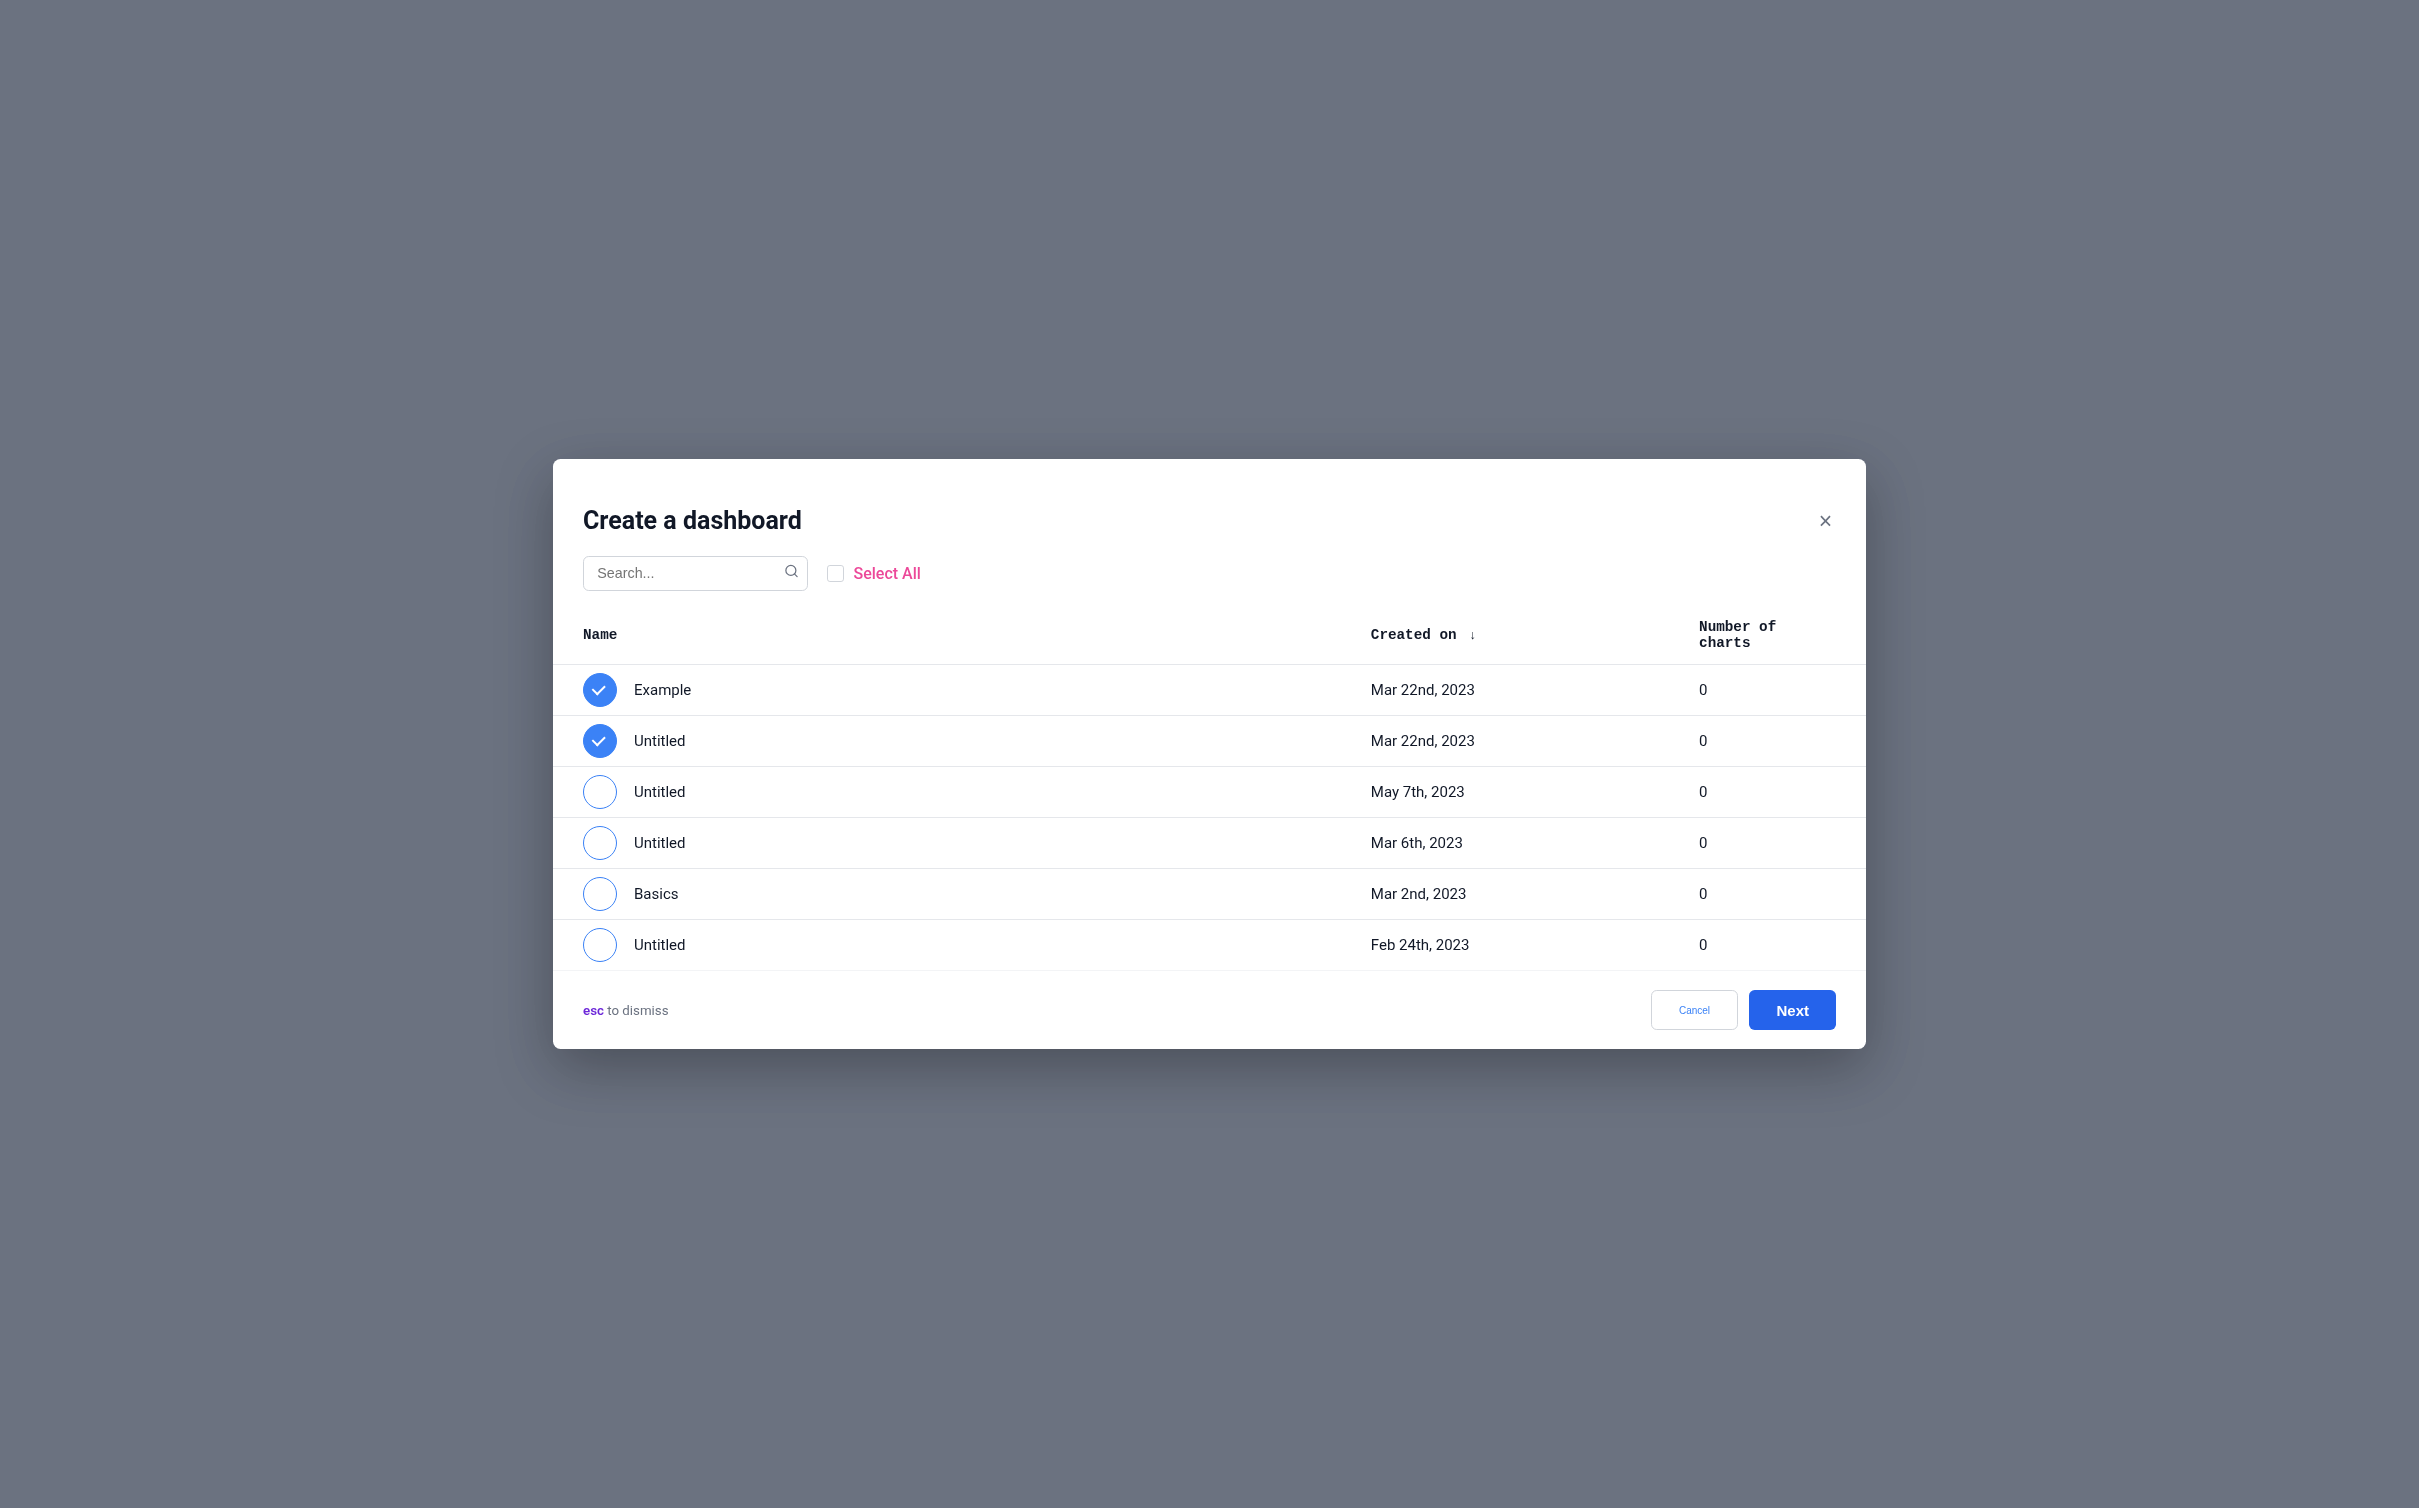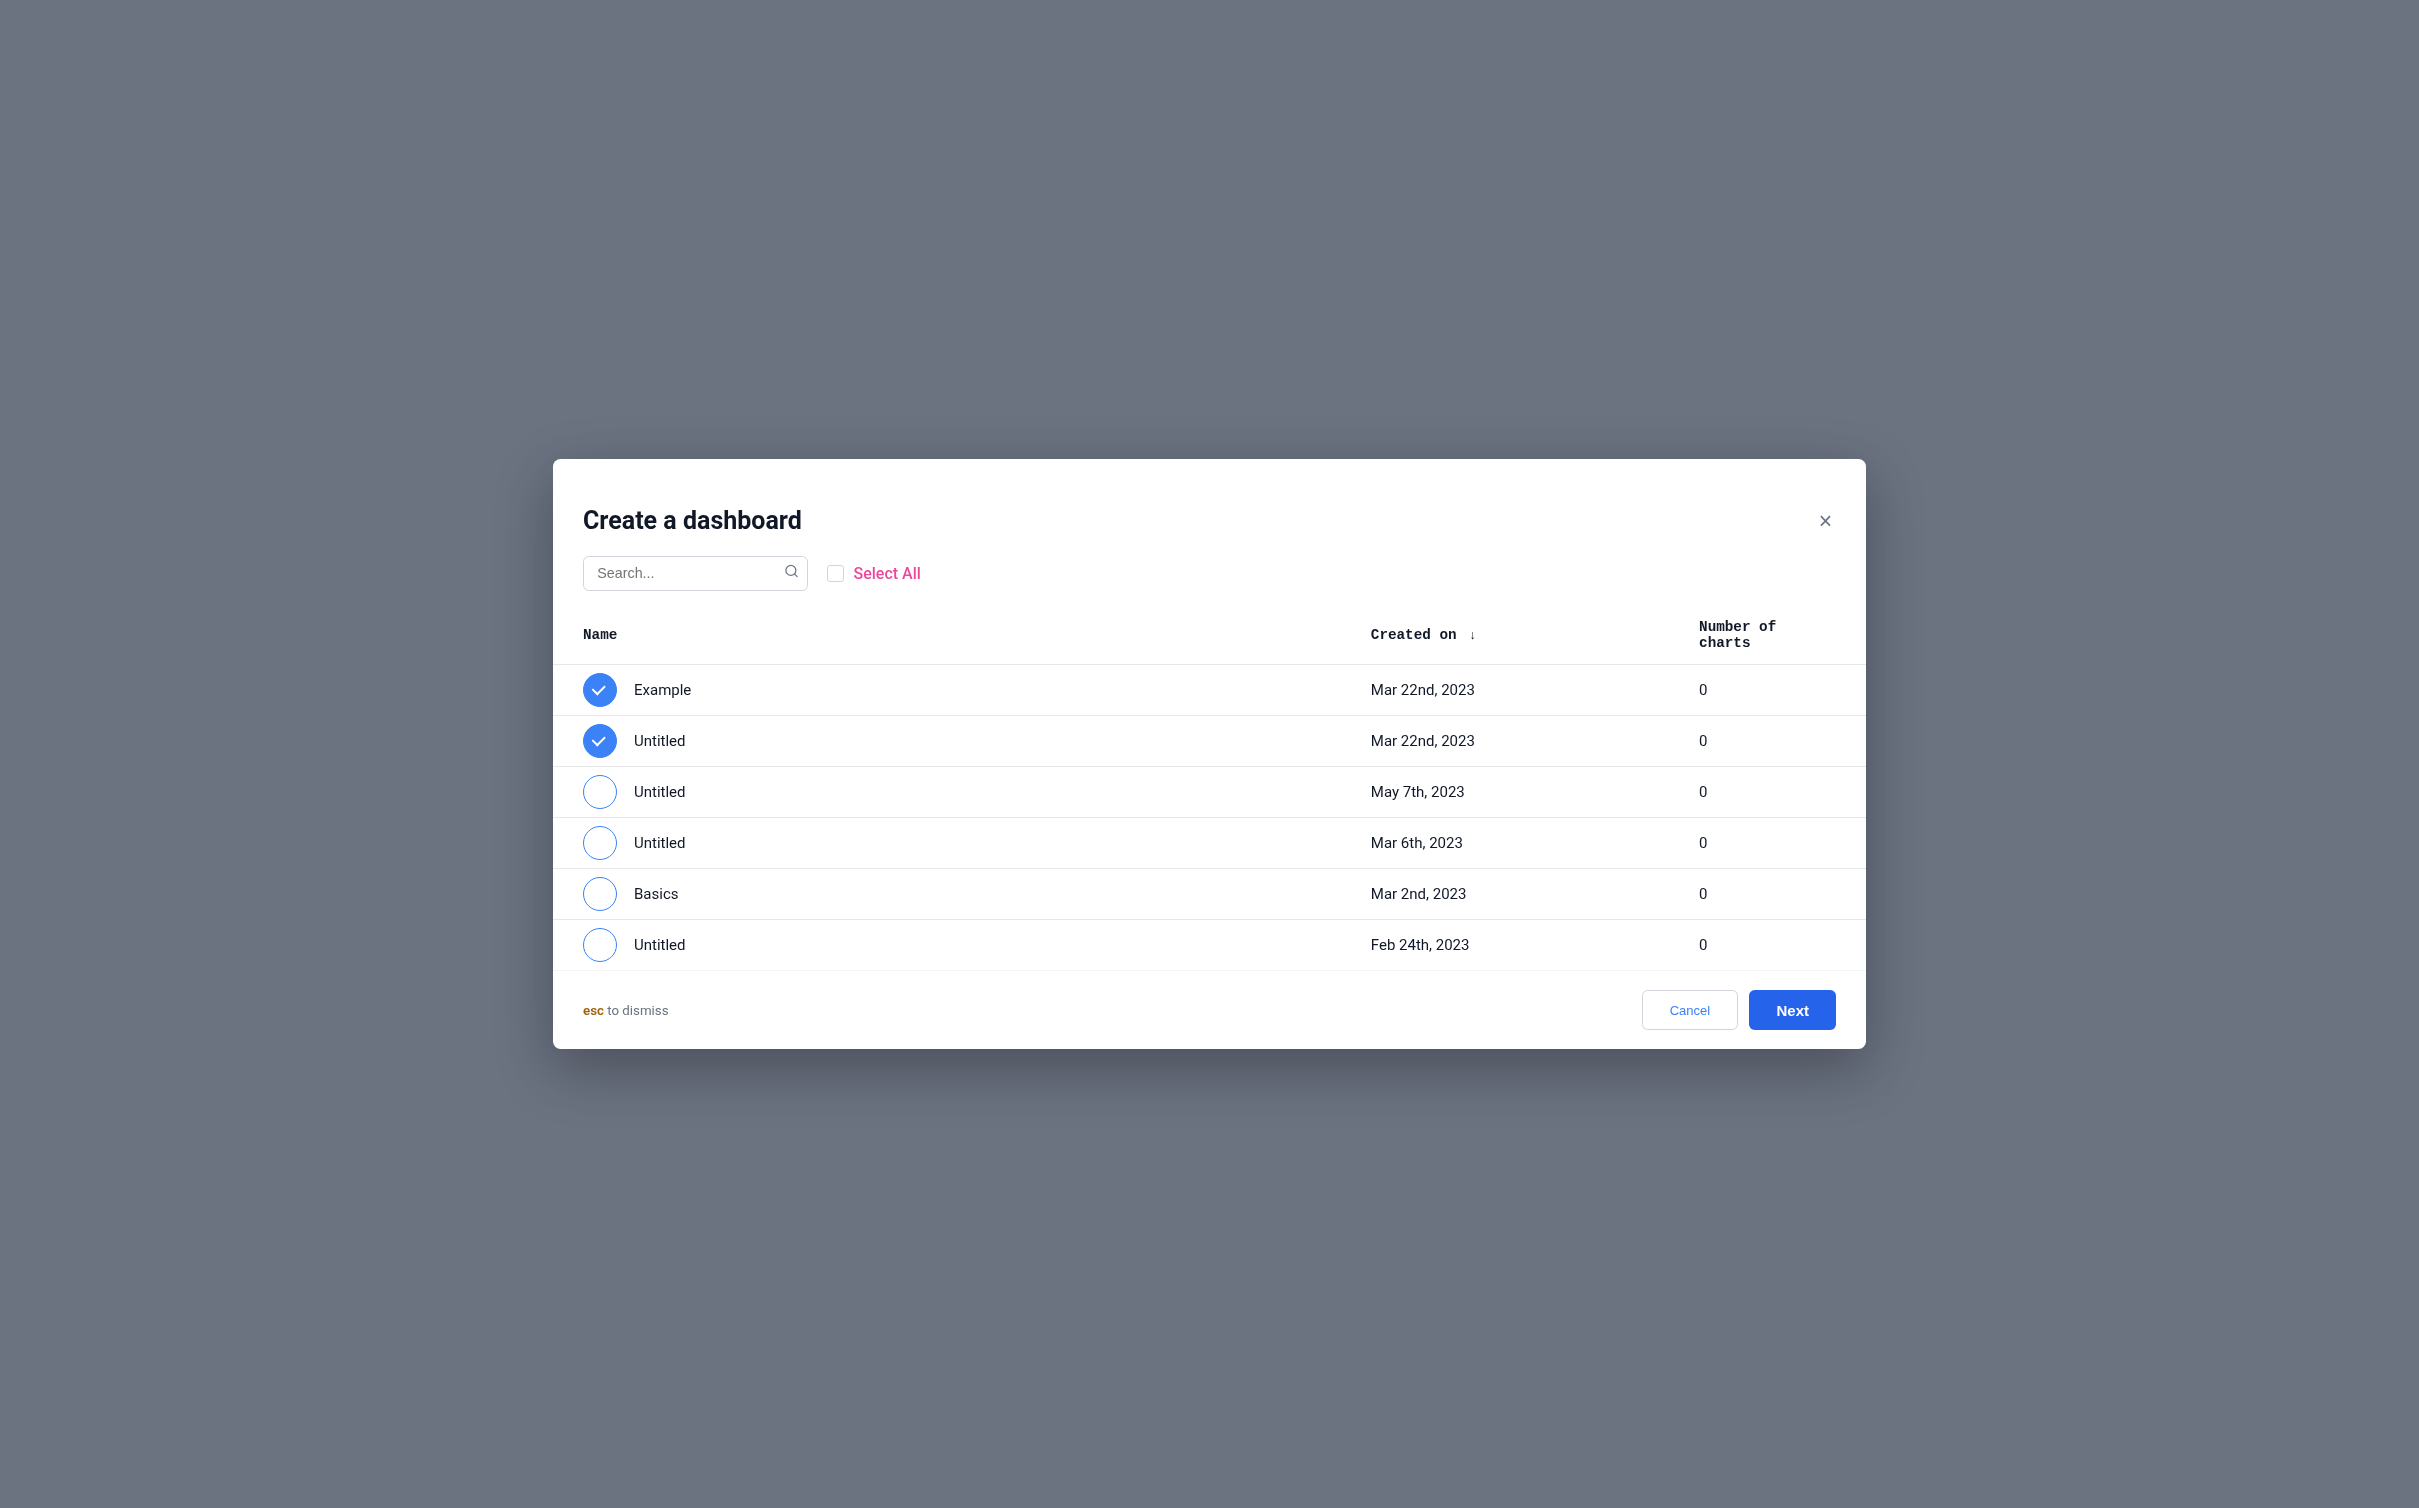--- a/index.html
+++ b/index.html
@@ -239,34 +239,34 @@
       border-top: 1px solid #f3f4f6;
     }
 
     .esc-hint {
       font-size: 13.3px;
       color: #6b7280;
     }
 
     .esc-hint kbd {
       font-weight: 600;
-      color: #a16207;
+      color: #6d28d9;
       background: none;
       border: none;
       font-family: inherit;
     }
 
     .footer-buttons {
       display: flex;
       gap: 11.4px;
     }
 
     .cancel-button {
       padding: 11.4px 27px;
-      font-size: 13px;
+      font-size: 10px;
       font-weight: 500;
       color: #3b82f6;
       background: #fff;
       border: 1.4px solid #d1d5db;
       border-radius: 5.7px;
       cursor: pointer;
     }
 
     .next-button {
       padding: 11.4px 27px;

